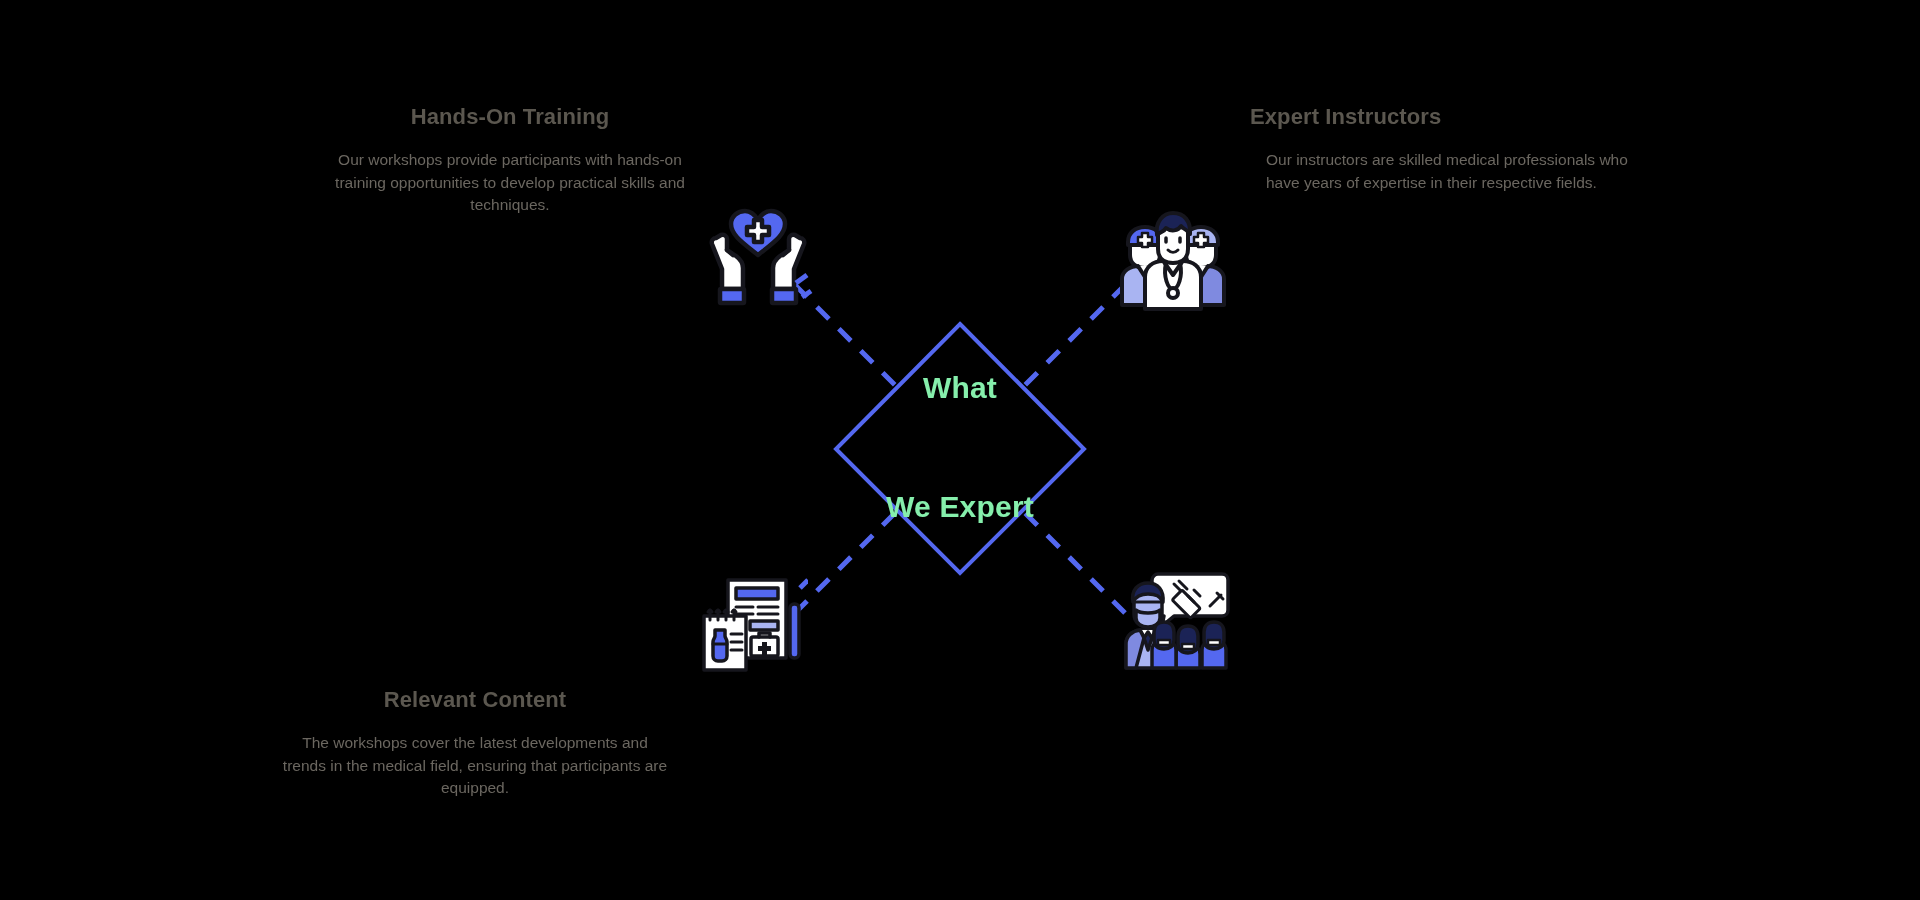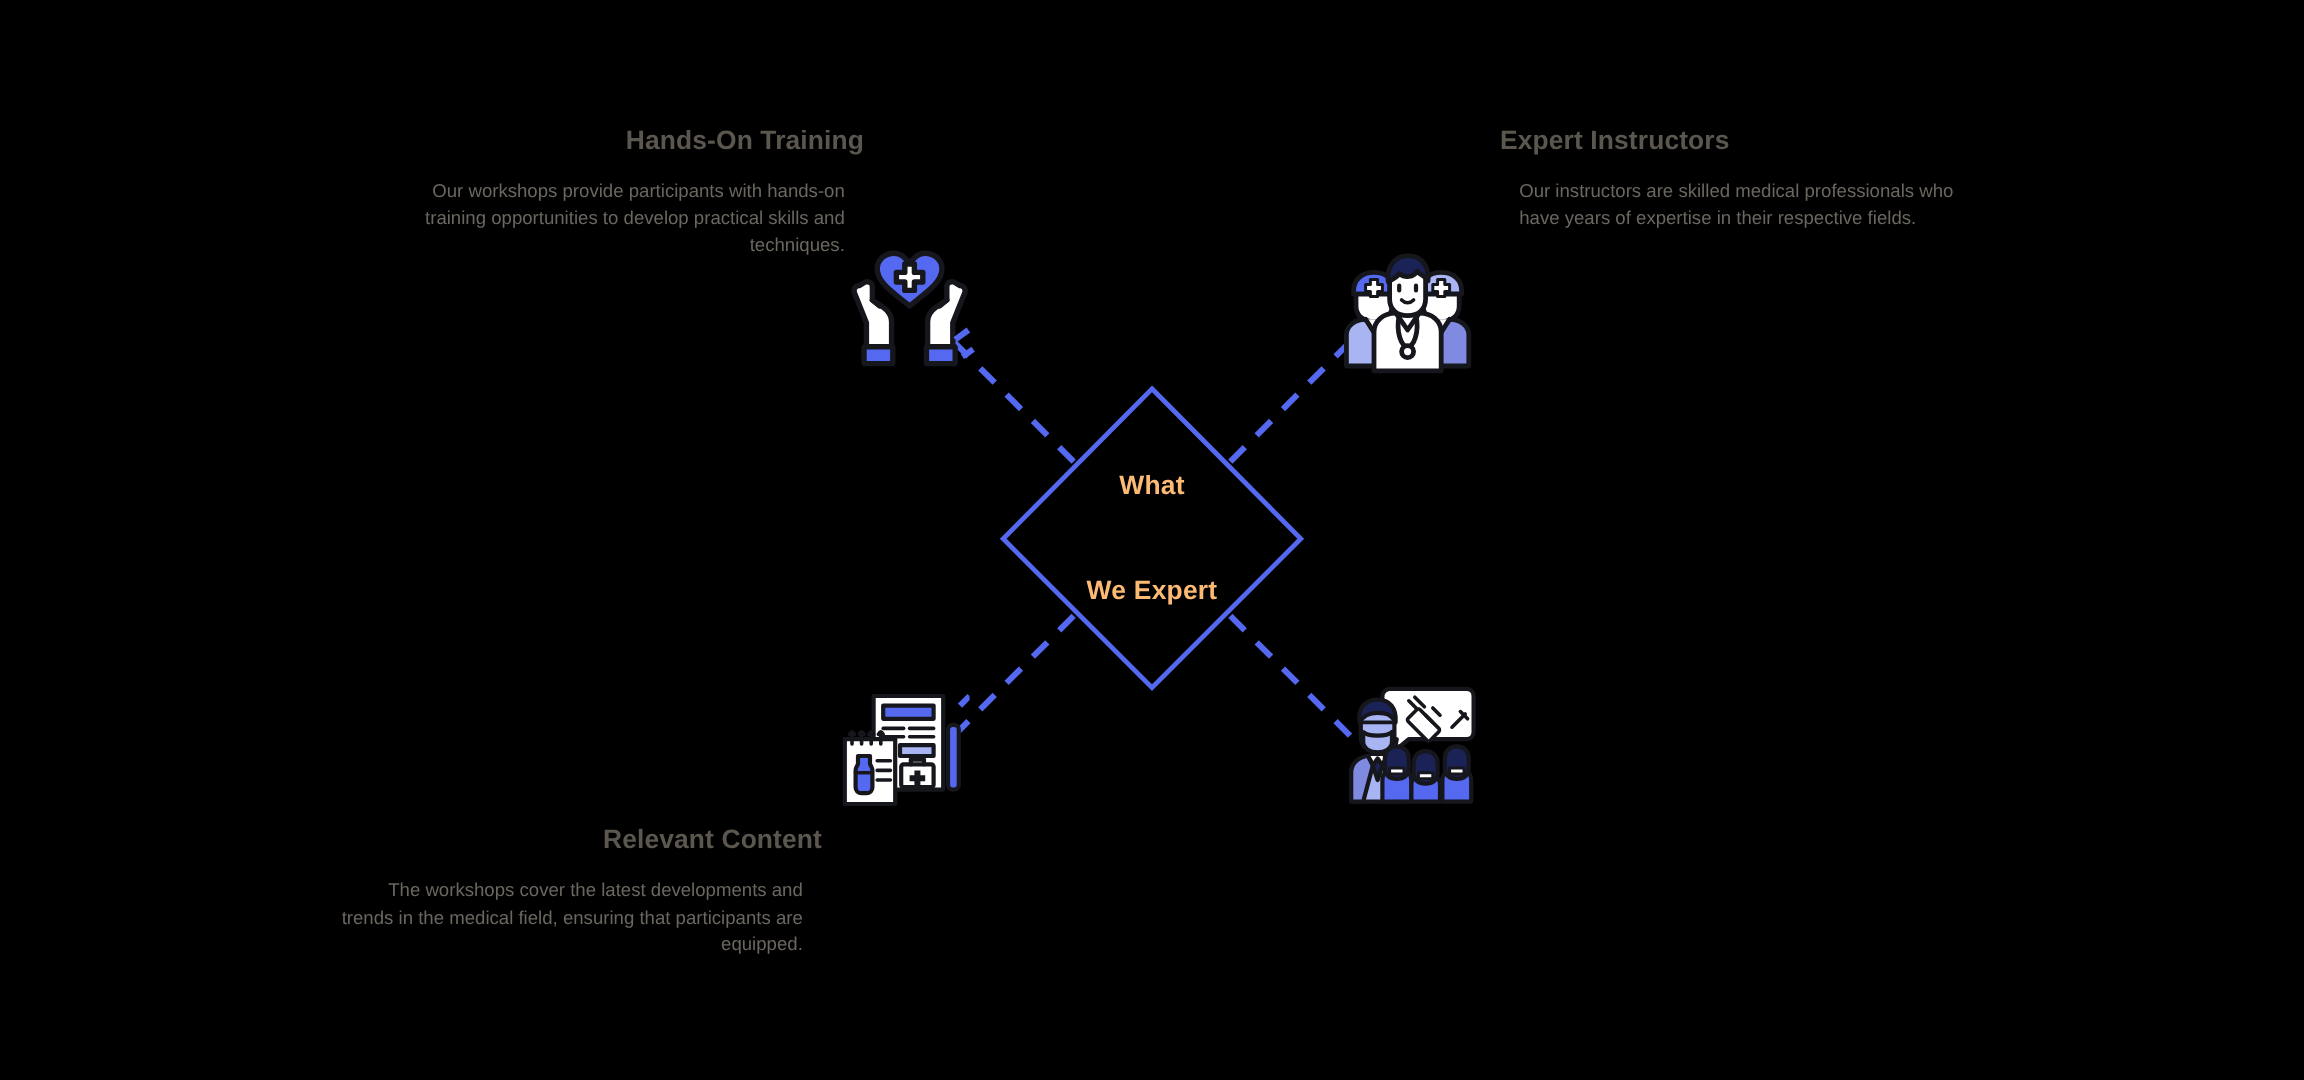--- a/index.html
+++ b/index.html
@@ -28,22 +28,22 @@
     height: 900px;
     display: block;
   }
   
   .center-label {
     position: absolute;
     left: 960px;
     top: 448px;
     transform: translate(-50%, -50%);
     text-align: center;
-    color: #fdba74;
-    font-size: 22px;
+    color: #86efac;
+    font-size: 30px;
     font-weight: bold;
     line-height: 1.33;
     letter-spacing: 0.2px;
     white-space: pre;
     pointer-events: none;
   }
   
   .feature {
     position: absolute;
     width: 420px;
@@ -55,21 +55,21 @@
     letter-spacing: 0.1px;
     margin: 0 0 20px 0;
     line-height: 1.1;
   }
   .feature-body {
     color: #6b6760;
     font-size: 15.5px;
     line-height: 1.45;
     margin: 16px;
   }
-  .align-right { text-align: right; text-decoration: underline; }
+  .align-right { text-align: center; text-decoration: underline; }
   .align-left  { text-align: left; }
 
   #feature-hands-on-training  { left: 300px;  top: 105px; }
   #feature-expert-instructors { left: 1250px; top: 105px; }
   #feature-relevant-content   { left: 265px;  top: 688px; }
   #feature-interactive-sessions { left: 1250px; top: 686px; }
 
   
   .icon-box {
     position: absolute;

